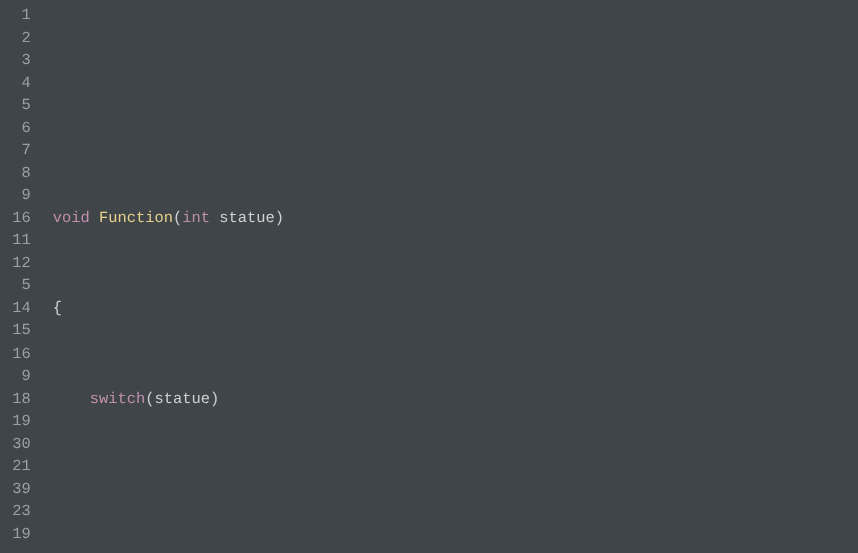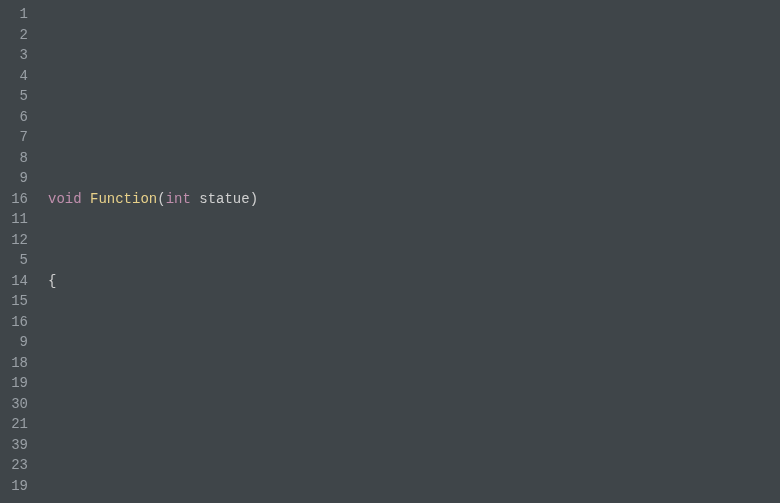--- a/index.html
+++ b/index.html
@@ -75,20 +75,21 @@
   <div class="code">
     
     
     
     <div class="line"></div>
     
     <div class="line"><span class="tok-type">void</span><span> </span><span class="tok-fn">Function</span><span class="tok-punc">(</span><span class="tok-type">int</span><span> </span><span class="tok-ident">statue</span><span class="tok-punc">)</span></div>
     
     <div class="line"><span class="tok-punc">{</span></div>
     
+    <div class="line"><span>    </span><span class="tok-kw">switch</span><span class="tok-punc">(</span><span class="tok-ident">statue</span><span class="tok-punc">)</span></div>
     
     
     
     
     
     
     
     
     
     

